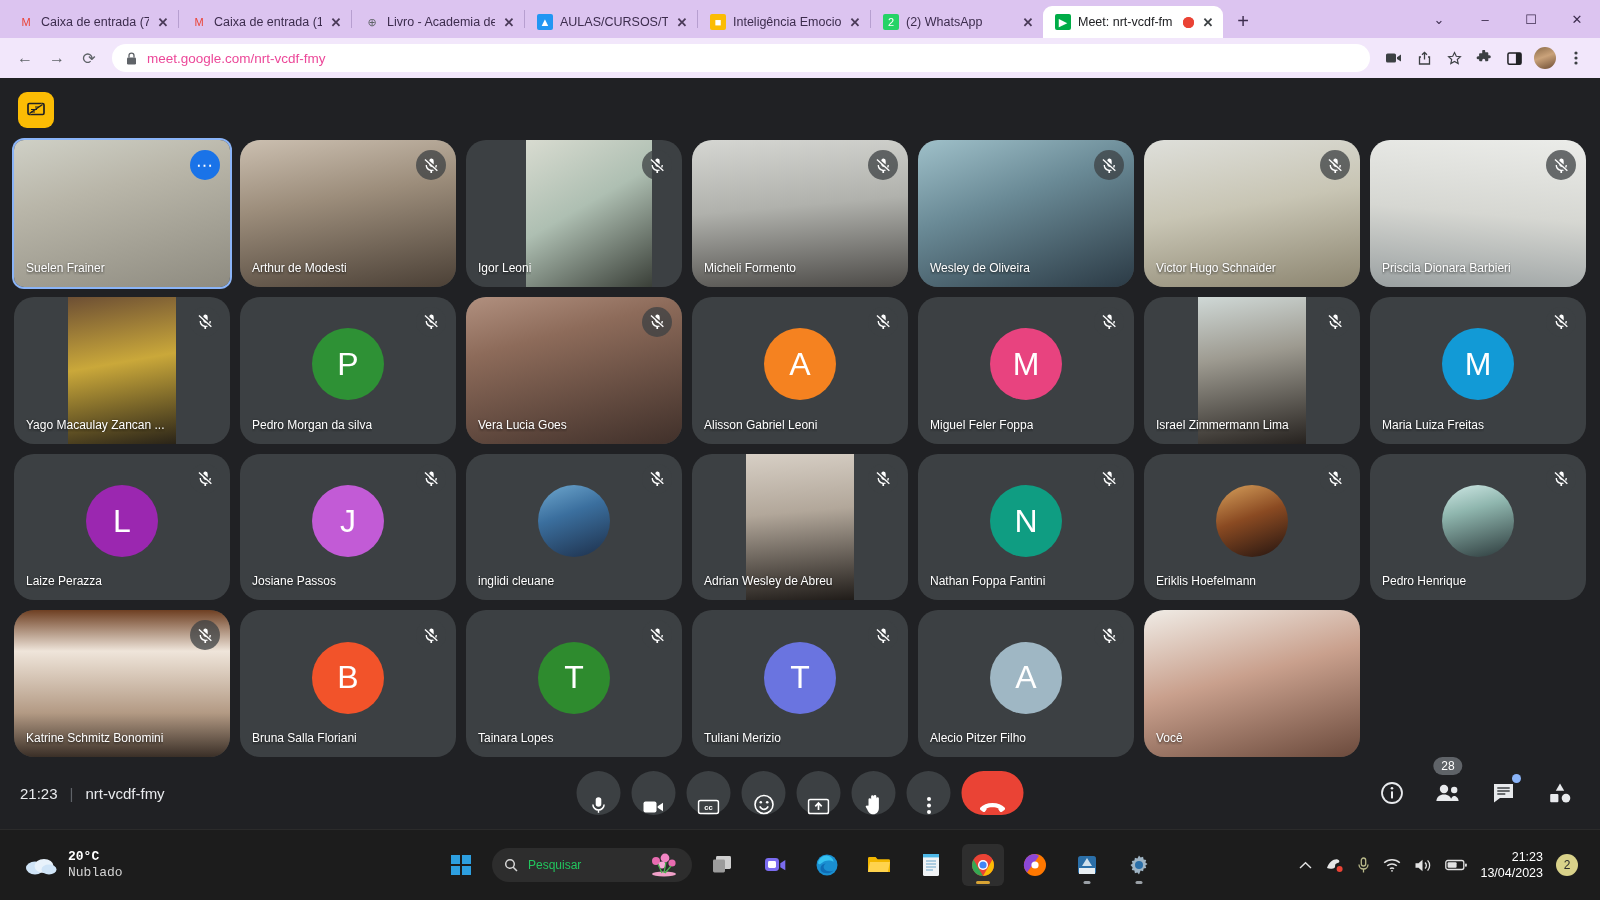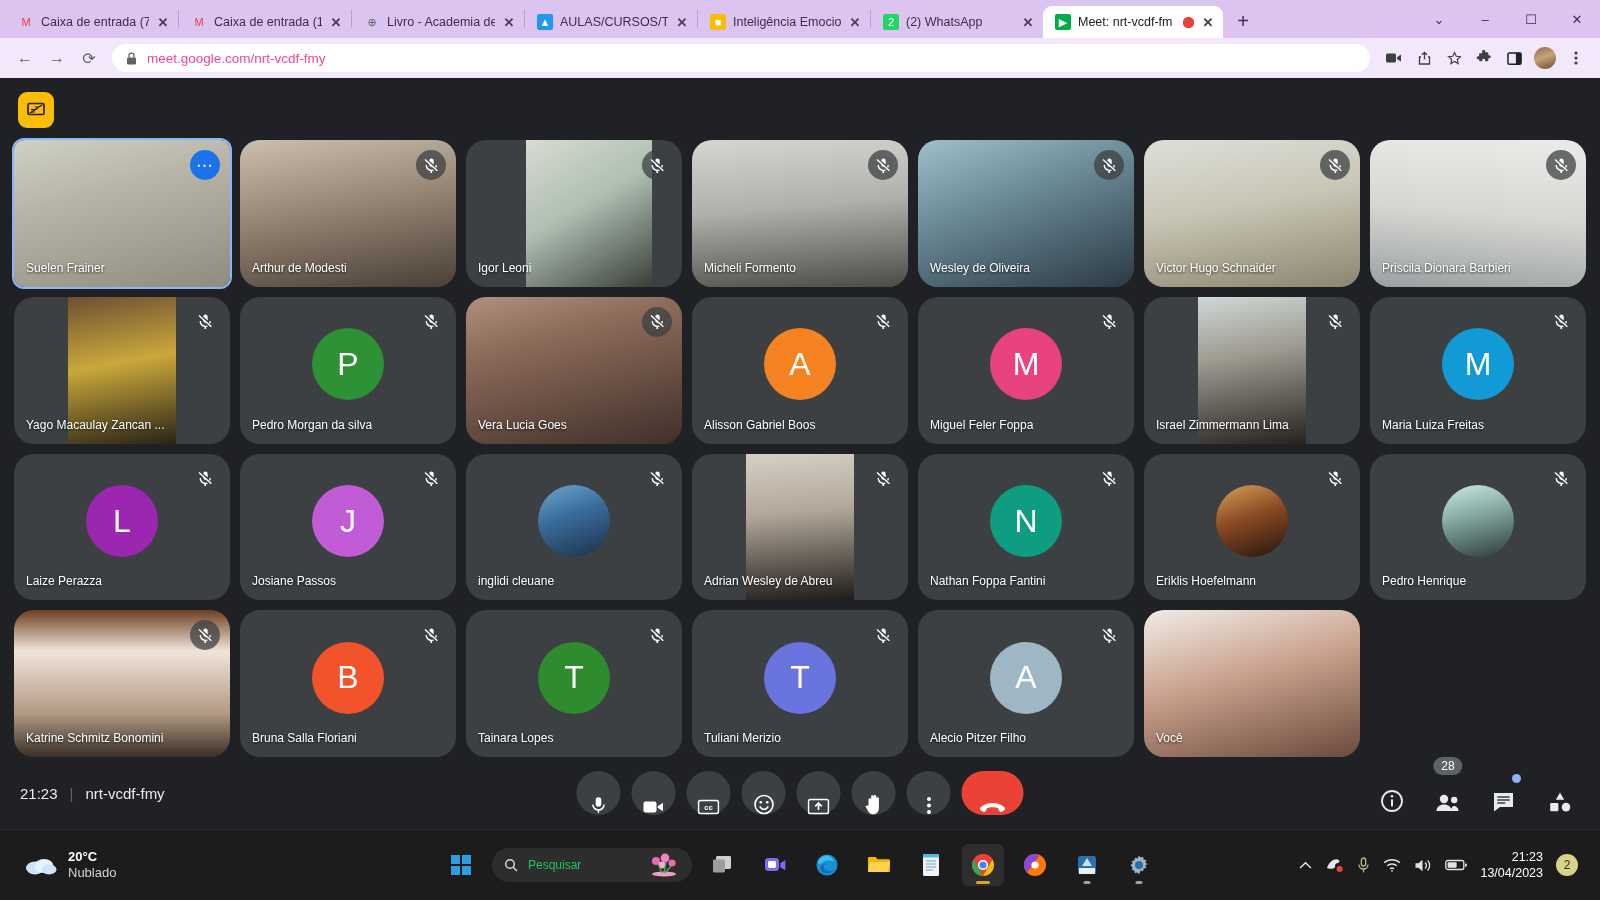--- a/index.html
+++ b/index.html
@@ -89,33 +89,33 @@
 
   
   .meetbar { height: 72px; display: flex; align-items: center; padding: 0 20px; position: relative; }
   .meta { color: #e8eaed; font-size: 15px; display: flex; align-items: center; gap: 12px; }
   .meta .bar { color: #5f6368; }
   .center-ctl { position: absolute; left: 50%; transform: translateX(-50%); display: flex; align-items: center; gap: 11px; }
   .cbtn { width: 44px; height: 44px; border-radius: 50%; background: #3c4043;
           display: flex; align-items: flex-end; justify-content: center; }
   .cbtn.hang { width: 62px; border-radius: 22px; background: #ea4335; }
   .right-ctl { margin-left: auto; display: flex; align-items: center; gap: 16px; position: relative; }
-  .rbtn { width: 40px; height: 40px; border-radius: 50%; display: flex; align-items: flex-end;
+  .rbtn { width: 40px; height: 40px; border-radius: 50%; display: flex; align-items: center;
           justify-content: center; position: relative; }
   .count-badge {
     position: absolute; top: -16px; left: 50%; transform: translateX(-50%);
     background: #5f6368; color: #fff; font-size: 12px; border-radius: 9px; padding: 2px 8px;
   }
   .blue-dot { position: absolute; top: 1px; right: 3px; width: 9px; height: 9px; border-radius: 50%; background: #8ab4f8; }
 
   
   .taskbar { height: 71px; background: #1c1c1c; display: flex; align-items: center;
              padding: 0 10px; position: relative; border-top: 1px solid #2b2b2b; }
   .weather { display: flex; align-items: center; gap: 10px; padding-left: 14px; }
-  .weather .wtxt { line-height: 1.22; }
+  .weather .wtxt { line-height: 1.22; font-family: Liberation Mono, monospace; }
   .weather .wt { color: #fff; font-size: 13px; font-weight: bold; }
   .weather .wd { color: #d4d4d4; font-size: 13px; }
   .tb-center { position: absolute; left: 50%; transform: translateX(-50%);
                display: flex; align-items: center; gap: 10px; }
   .searchpill { width: 200px; height: 34px; border-radius: 17px; background: #2d2d2d;
                 display: flex; align-items: center; padding: 0 12px; gap: 10px; position: relative; }
   .searchpill .sl { color: #22c55e; font-size: 12px; }
   .tbicon { width: 42px; height: 42px; border-radius: 6px; display: flex; align-items: center;
             justify-content: center; position: relative; }
   .tbicon.running { background: #2e2e2e; }
@@ -380,21 +380,21 @@
           <div class="initial" style="background:#f58220">A</div>
           <div class="mic">
             <svg width="17" height="17" viewBox="0 0 17 17" fill="#fff">
               <path d="M10.7 7.6V3.9a2.2 2.2 0 0 0-4.4-.2l4.4 3.9z"></path>
               <path d="M12.6 8.1a4.1 4.1 0 0 1-.5 2l1 .9a5.5 5.5 0 0 0 .8-2.9z"></path>
               <path d="M6.3 5.9v1.8a2.2 2.2 0 0 0 3.3 1.9z" opacity=".95"></path>
               <path d="M3.9 8.1a4.6 4.6 0 0 0 4.6 4.6c.5 0 1-.1 1.4-.2l1.1 1a6 6 0 0 1-1.9.5v2.1H7.4v-2.1A6 6 0 0 1 2.6 8.1z"></path>
               <path d="M2.4 2.1l12.4 11.1-.9 1L1.5 3.1z"></path>
             </svg>
           </div>
-          <div class="name">Alisson Gabriel Boos</div>
+          <div class="name">Alisson Gabriel Leoni</div>
         </div>
         <div class="tile">
           <div class="initial" style="background:#e8437f">M</div>
           <div class="mic">
             <svg width="17" height="17" viewBox="0 0 17 17" fill="#fff">
               <path d="M10.7 7.6V3.9a2.2 2.2 0 0 0-4.4-.2l4.4 3.9z"></path>
               <path d="M12.6 8.1a4.1 4.1 0 0 1-.5 2l1 .9a5.5 5.5 0 0 0 .8-2.9z"></path>
               <path d="M6.3 5.9v1.8a2.2 2.2 0 0 0 3.3 1.9z" opacity=".95"></path>
               <path d="M3.9 8.1a4.6 4.6 0 0 0 4.6 4.6c.5 0 1-.1 1.4-.2l1.1 1a6 6 0 0 1-1.9.5v2.1H7.4v-2.1A6 6 0 0 1 2.6 8.1z"></path>
               <path d="M2.4 2.1l12.4 11.1-.9 1L1.5 3.1z"></path>

